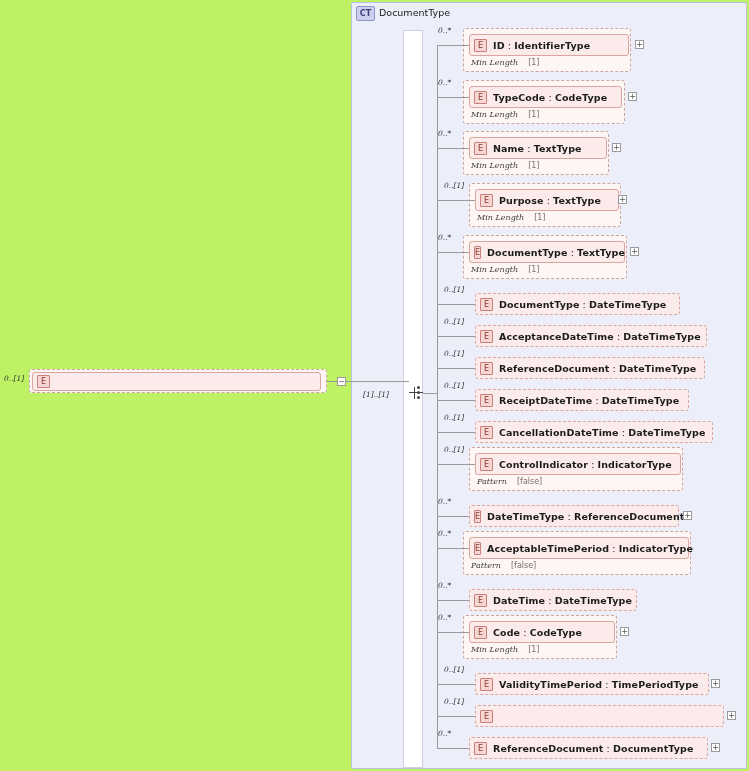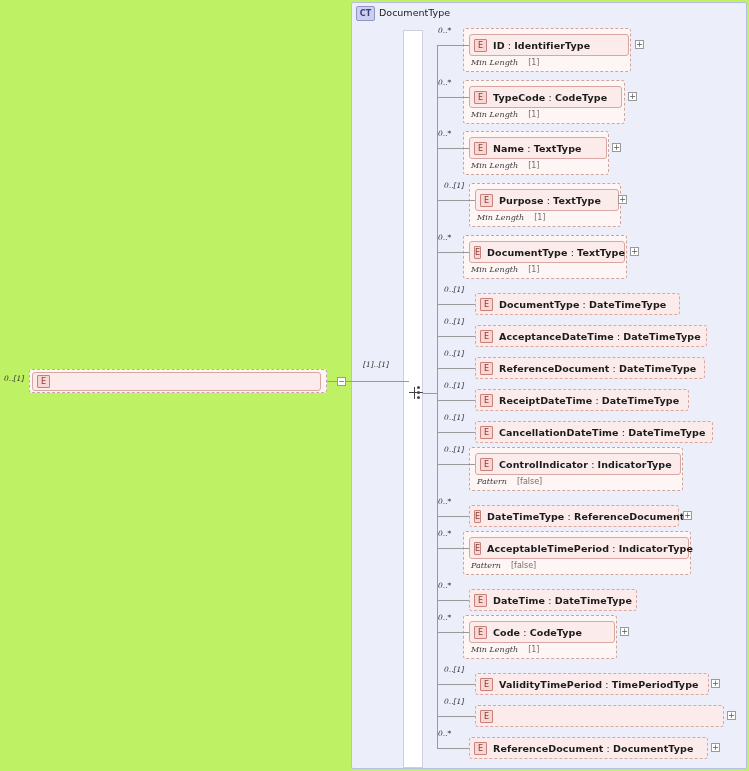--- a/index.html
+++ b/index.html
@@ -74,21 +74,21 @@
 
   <div id="root-group"></div>
   <div class="node" id="root-node">
     <span class="ebox">E</span>
   </div>
   <div class="card" style="left:4px;top:374px;">0..[1]</div>
 
   <div class="ln h" style="left:327px;top:381px;width:10px;"></div>
   <div class="sqbox" style="left:337px;top:377px;">−</div>
   <div class="ln h" style="left:346px;top:381px;width:63px;"></div>
-  <div class="card" style="left:363px;top:360px;">[1]..[1]</div>
+  <div class="card" style="left:363px;top:390px;">[1]..[1]</div>
 
   <div id="seqicon">
     <div class="bar" style="left:0px;top:6px;width:14px;height:1px;"></div>
     <div class="bar" style="left:5px;top:1px;width:1px;height:12px;"></div>
     <div class="dot" style="left:8px;top:0px;"></div>
     <div class="dot" style="left:8px;top:5px;"></div>
     <div class="dot" style="left:8px;top:10px;"></div>
   </div>
 
   <div id="children">

